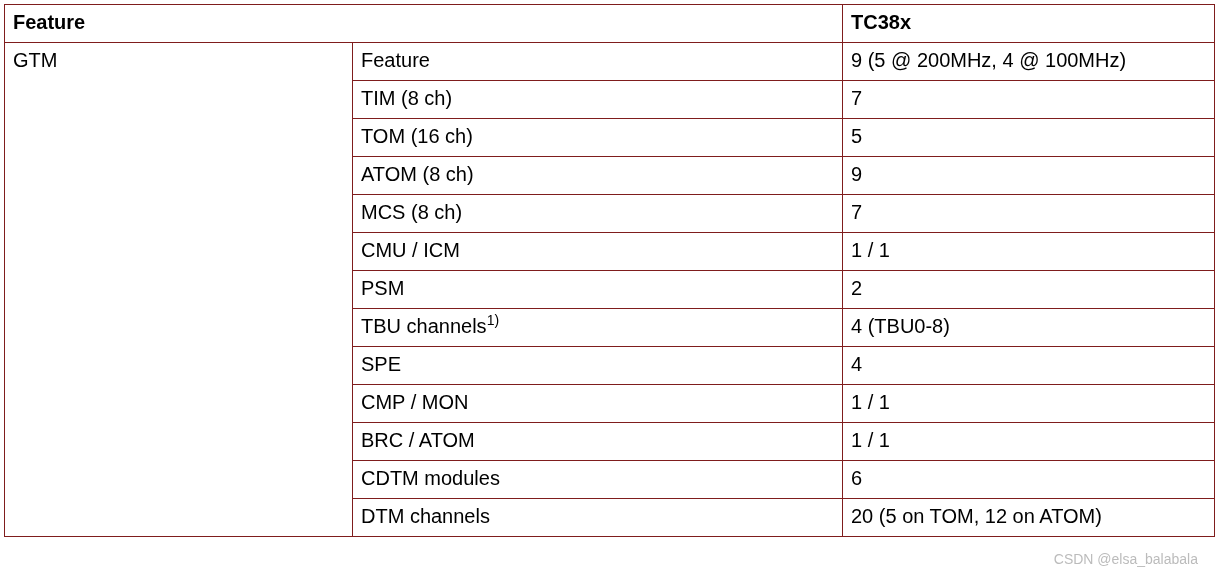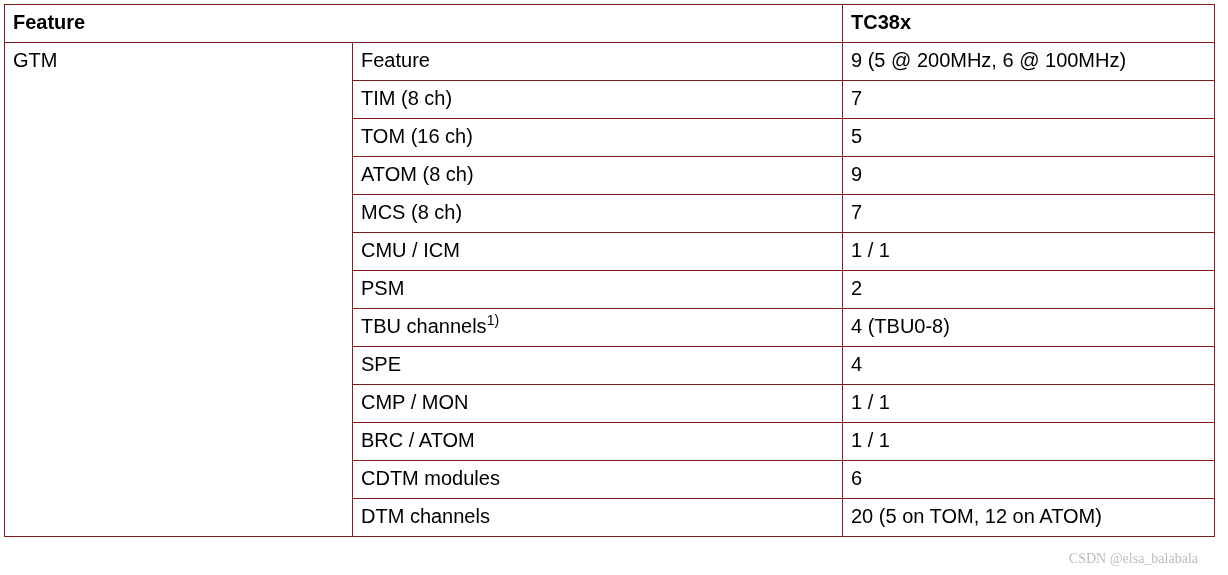--- a/index.html
+++ b/index.html
@@ -54,21 +54,21 @@
       font-size: 0.7em;
       vertical-align: super;
       line-height: 0;
     }
     .watermark {
       position: absolute;
       bottom: 8px;
       right: 30px;
       font-size: 14px;
       color: rgba(120, 120, 120, 0.5);
-      font-family: Liberation Serif, serif;
+      font-family: Liberation Sans, sans-serif;
       pointer-events: none;
     }
   </style>
 </head>
 <body>
 
 <table>
   <colgroup>
     <col class="col-feature">
     <col class="col-sub">
@@ -78,21 +78,21 @@
     <tr>
       <th class="header-feature">Feature</th>
       <th class="header-sub"></th>
       <th>TC38x</th>
     </tr>
   </thead>
   <tbody>
       <tr>
         <td class="feature-cell" rowspan="13">GTM</td>
         <td>Feature</td>
-        <td>9 (5 @ 200MHz, 6 @ 100MHz)</td>
+        <td>9 (5 @ 200MHz, 4 @ 100MHz)</td>
       </tr>
       <tr>
         <td>TIM (8 ch)</td>
         <td>7</td>
       </tr>
       <tr>
         <td>TOM (16 ch)</td>
         <td>5</td>
       </tr>
       <tr>

